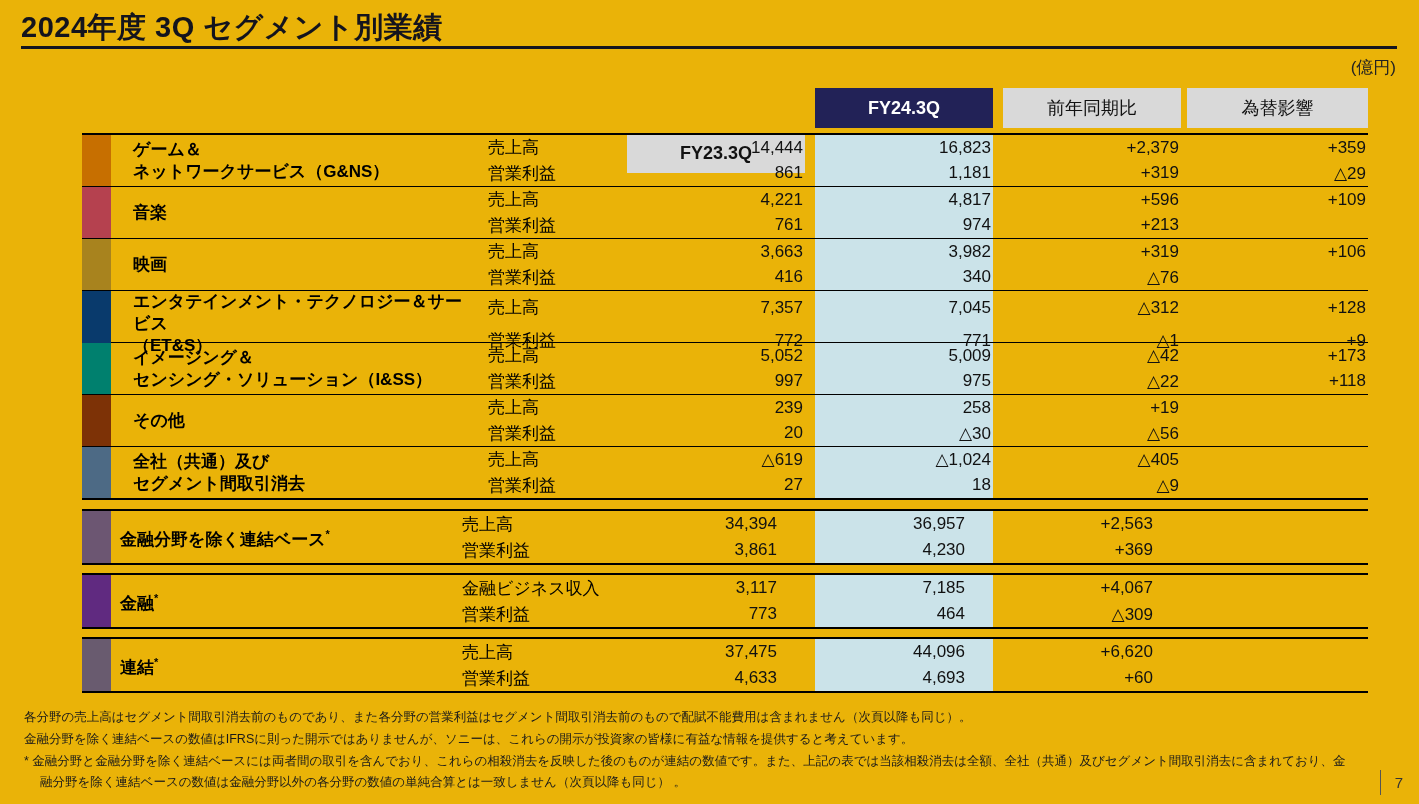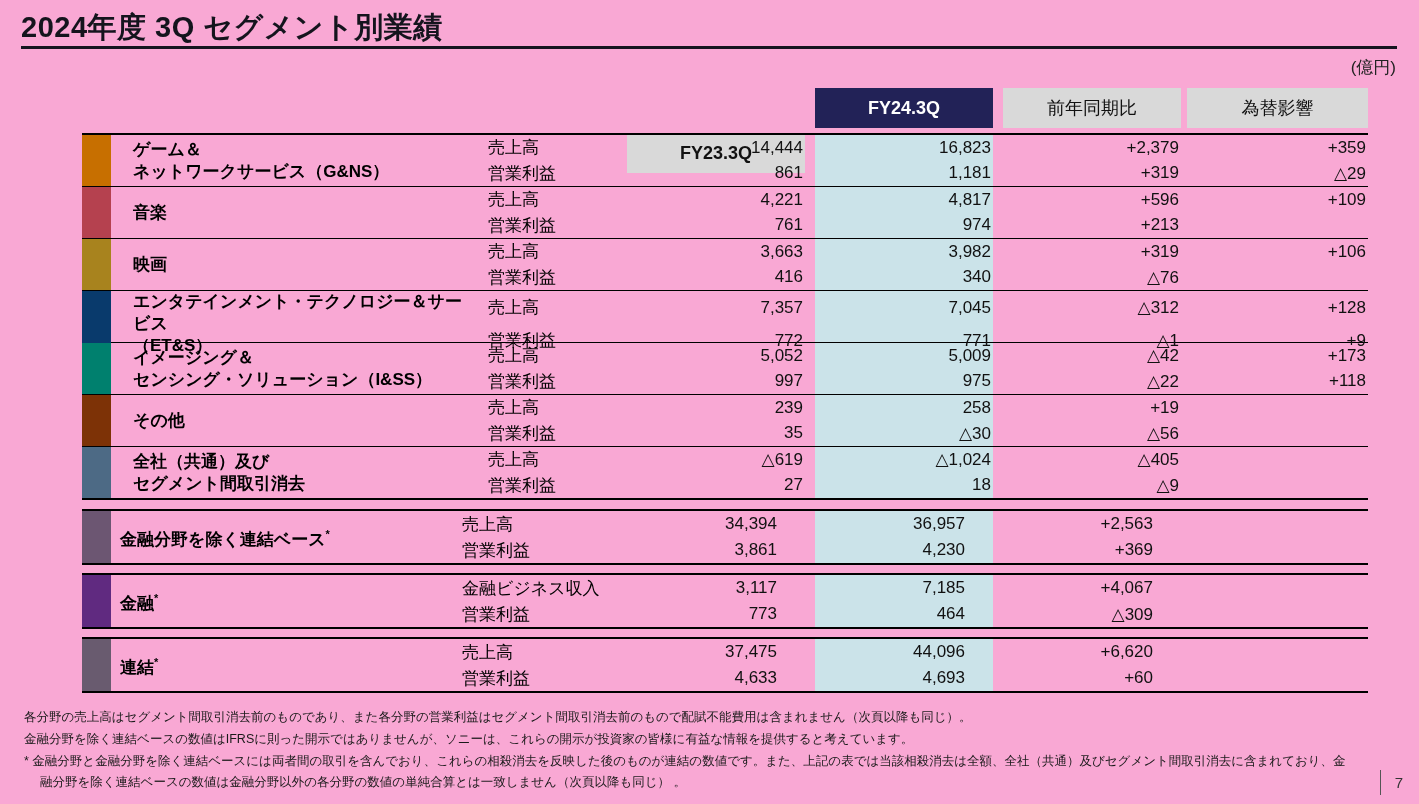--- a/index.html
+++ b/index.html
@@ -1,17 +1,17 @@
 <!DOCTYPE html>
 <html><head>
 <meta charset="utf-8">
 <style>
   html,body{margin:0;padding:0;background:#ffffff;}
   body{font-family:"Liberation Sans","DejaVu Sans",sans-serif;color:#111;}
-  .slide{position:relative;width:1419px;height:804px;background:#f9a8d4;overflow:hidden;}
+  .slide{position:relative;width:1419px;height:804px;background:#eab308;overflow:hidden;}
 
   .title{position:absolute;left:21px;top:8px;font-size:29px;font-weight:bold;color:#14141d;letter-spacing:0.5px;}
   .title-rule{position:absolute;left:21px;top:46px;width:1376px;height:3px;background:#15151f;}
   .unit{position:absolute;right:23px;top:56px;font-size:17px;color:#222;}
 
   .colhead{position:absolute;top:88px;height:40px;display:flex;align-items:center;justify-content:center;
            font-size:18px;background:#d9d9d9;color:#111;}
   .colhead.bold{font-weight:bold;margin-top:45px;}
   .colhead.hl{background:#222257;color:#ffffff;font-weight:bold;}
   #h-fy23{left:627px;width:178px;}
@@ -196,21 +196,21 @@
               <div class="num">239</div>
               <div></div>
               <div class="num fy24">258</div>
               <div></div>
               <div class="num">+19</div>
               <div></div>
               <div class="num"></div>
             </div>
             <div class="metric-row">
               <div class="m-label">営業利益</div>
-              <div class="num">35</div>
+              <div class="num">20</div>
               <div></div>
               <div class="num fy24">△30</div>
               <div></div>
               <div class="num">△56</div>
               <div></div>
               <div class="num"></div>
             </div>
           </div>
         </div>
         <div class="segment seg-h51">

